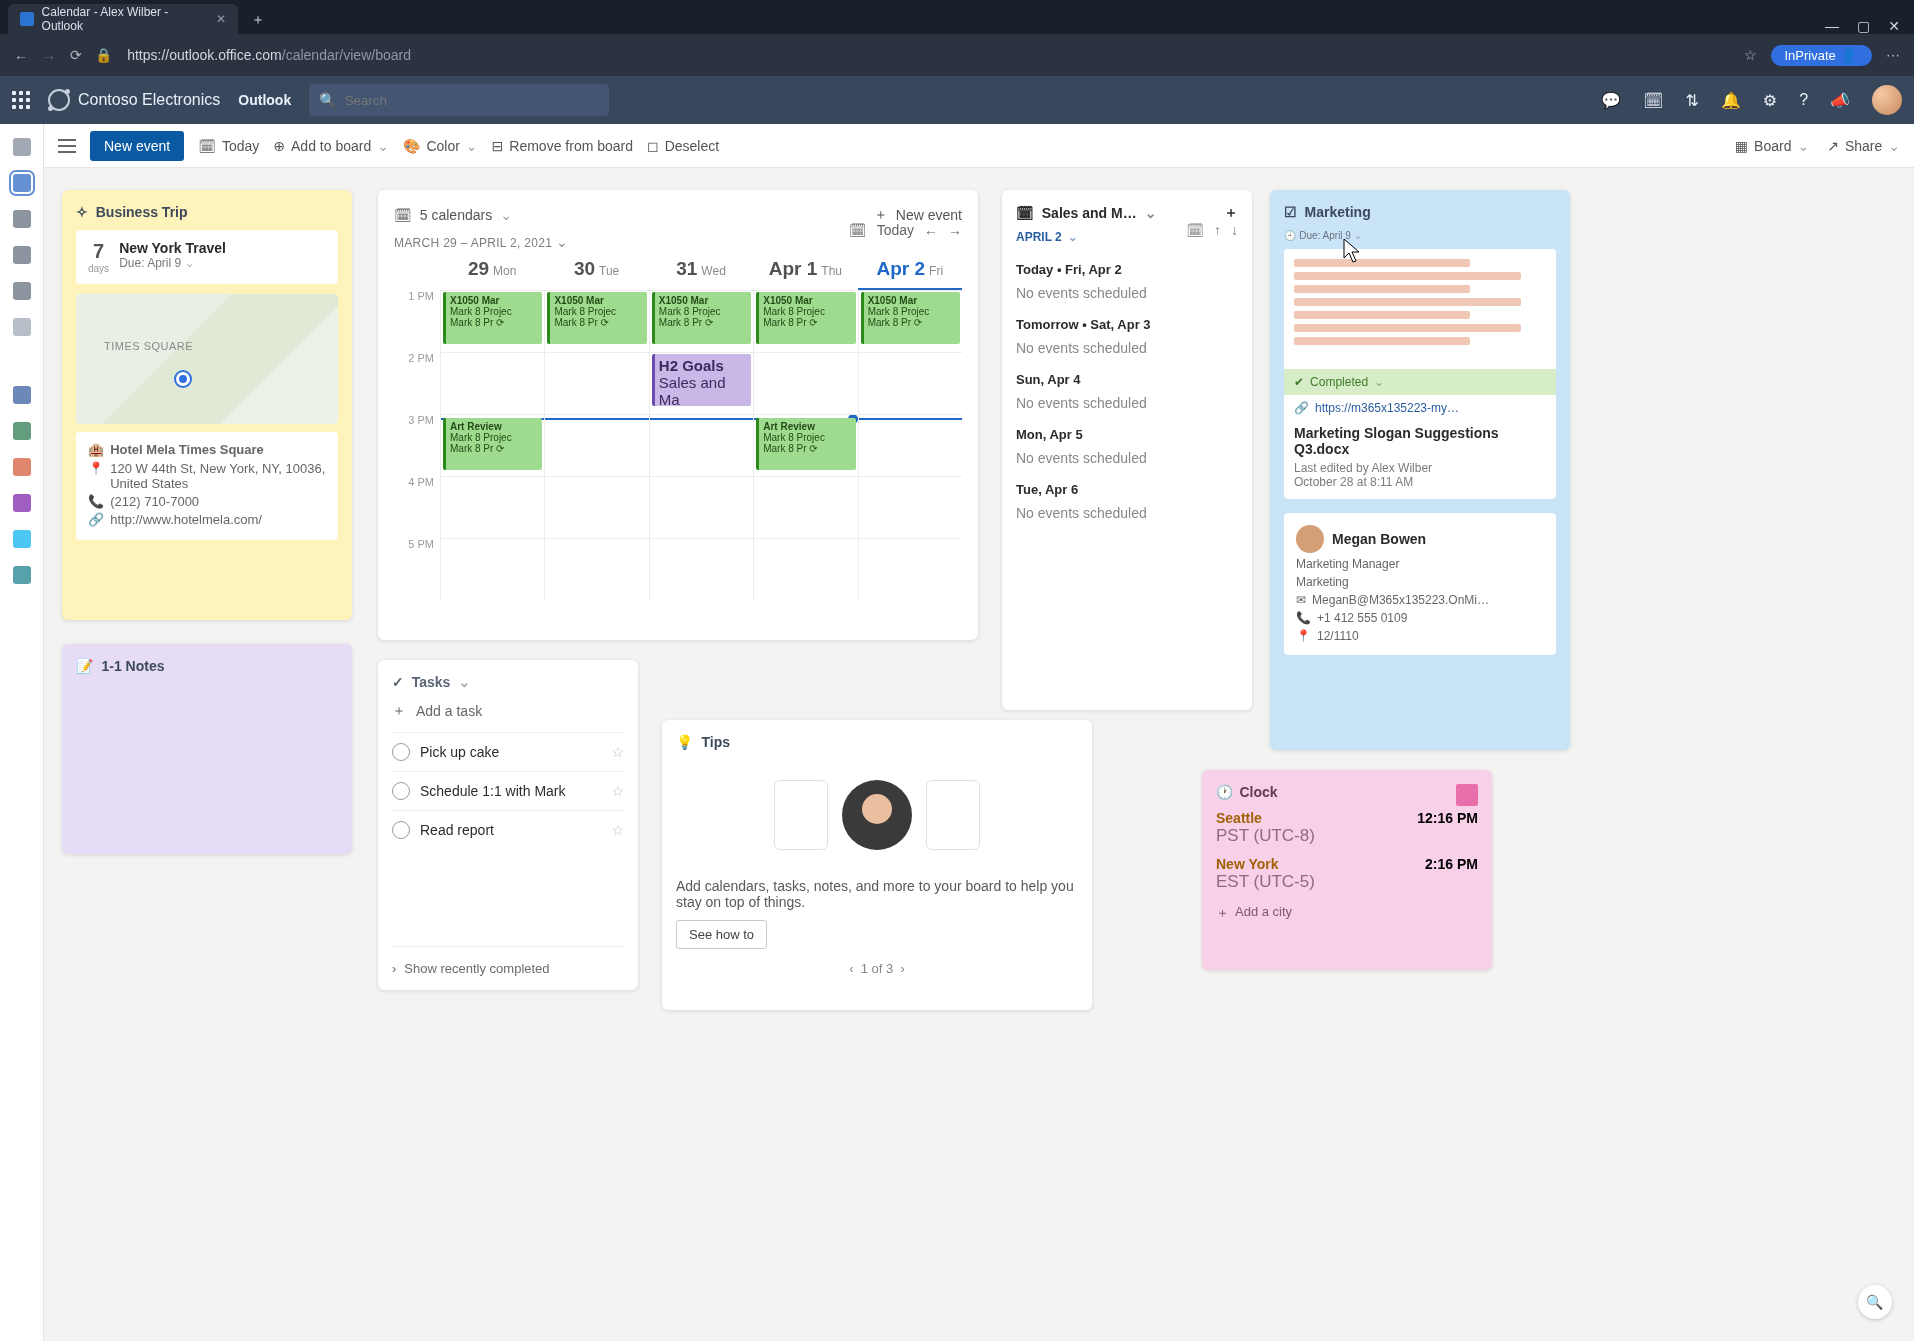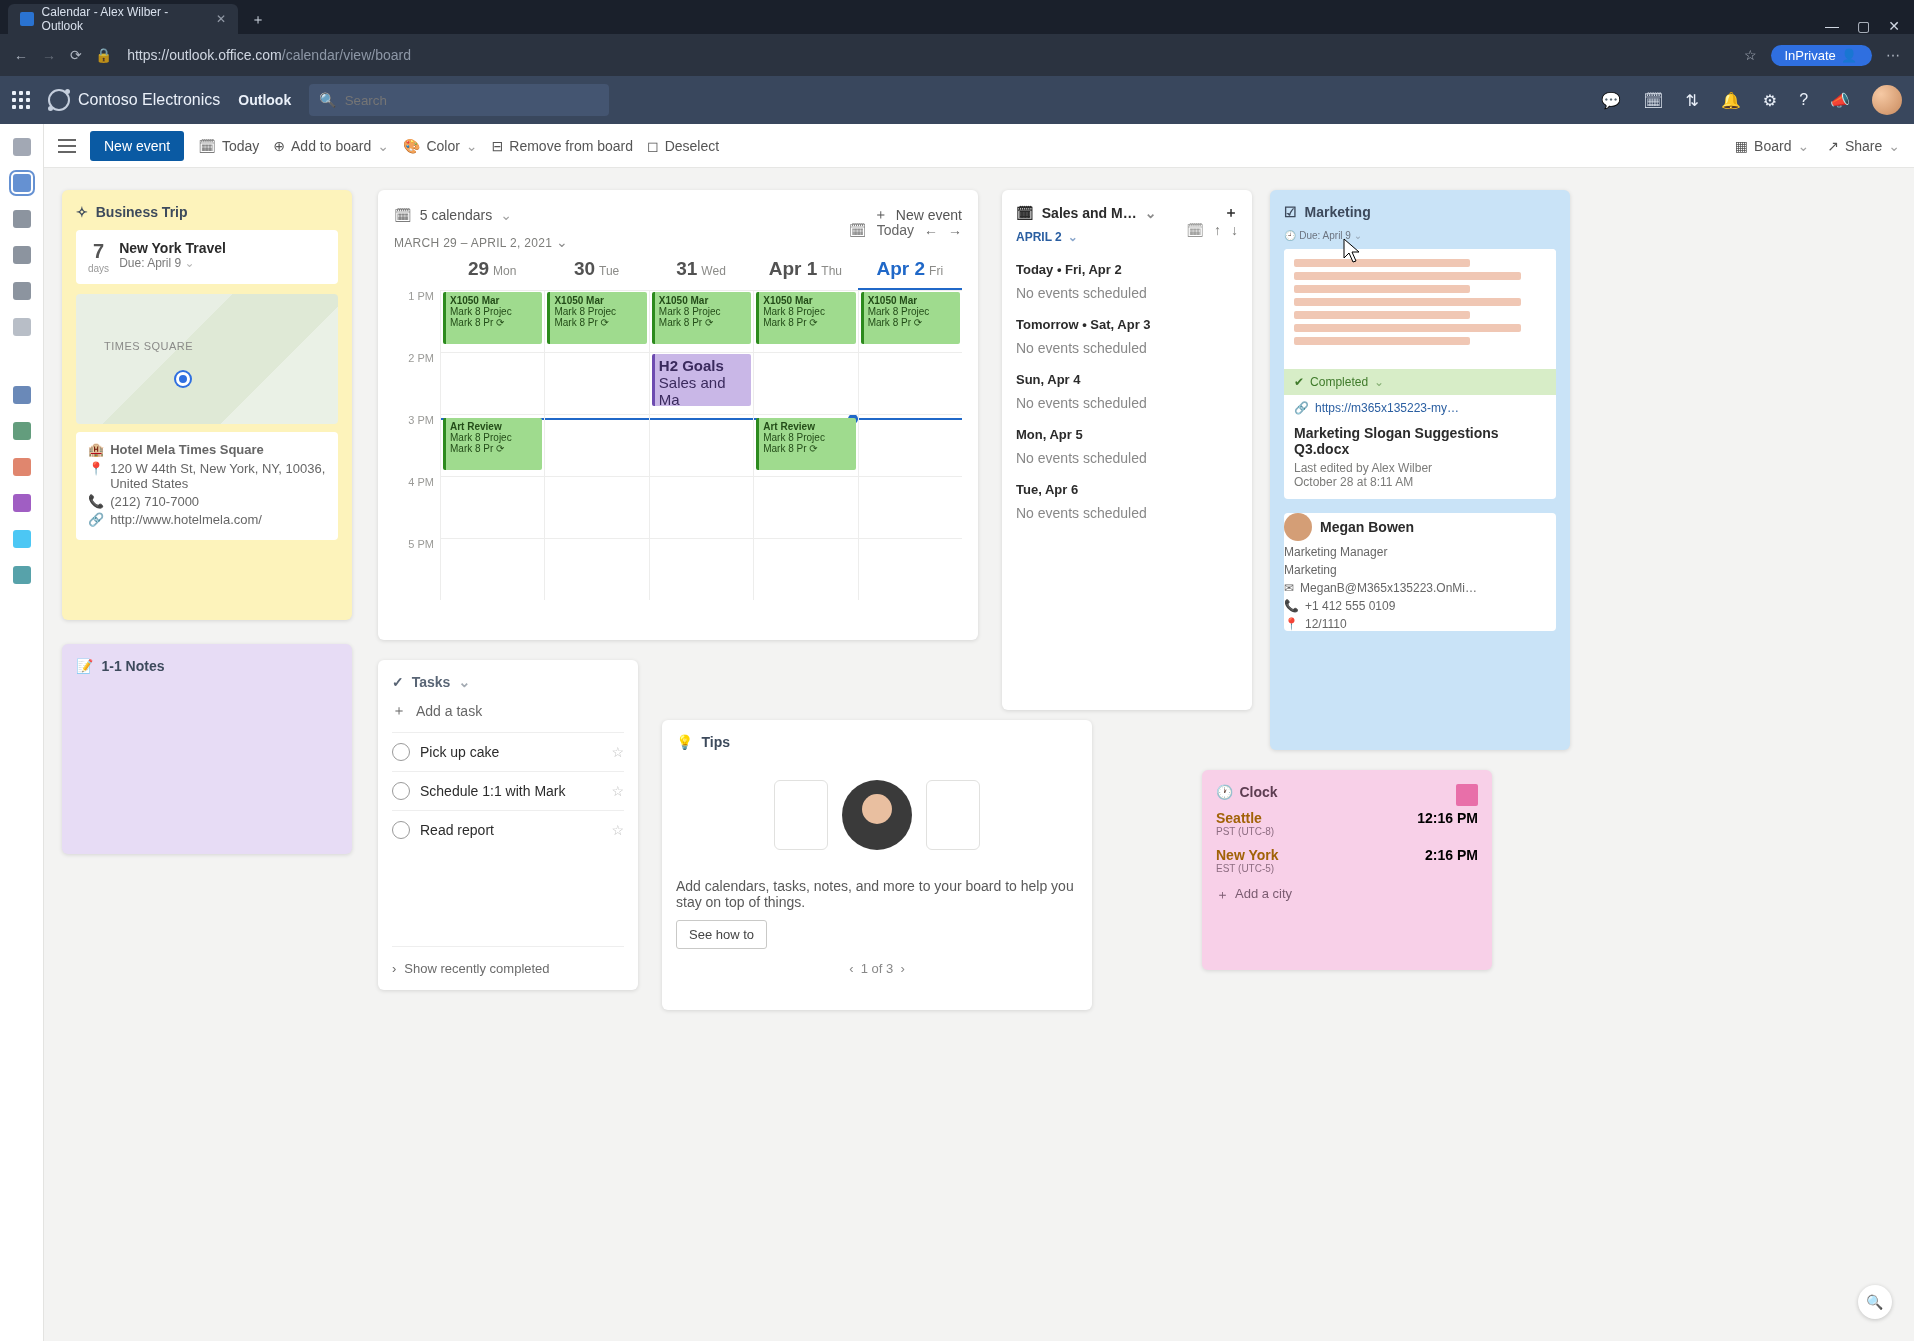--- a/index.html
+++ b/index.html
@@ -129,32 +129,32 @@
 .mkt{left:1208px;top:0;width:300px;height:560px;background:#c9e3f7}
 .mkt .due{color:#6c7480;font-size:10px;margin-bottom:8px}
 .doc{background:#fff;border-radius:4px;overflow:hidden;margin-bottom:14px}
 .docprev{height:120px;background:#fff;padding:10px}
 .docprev span{display:block;height:8px;background:#f0c7b4;border-radius:2px;margin-bottom:5px}
 .docprev span:nth-child(odd){width:70%}.docprev span:nth-child(even){width:90%}
 .docbar{background:#d7edc7;padding:6px 10px;color:#3f7a2a;font-size:12px;display:flex;gap:6px;align-items:center}
 .doclink{padding:6px 10px;font-size:12px;color:#2a5ea1;display:flex;gap:6px;align-items:center}
 .docname{padding:4px 10px;font-weight:600}
 .docmeta{padding:0 10px 10px;color:#7b7b79;font-size:12px}
-.person{background:#fff;border-radius:4px;}
+.person{background:#fff;border-radius:4px;padding:12px}
 .person .prow{display:flex;gap:8px;align-items:center;font-weight:600}
 .person .pav{width:28px;height:28px;border-radius:50%;background:#d49e76}
 .person .pline{font-size:12px;color:#666;margin-top:4px;display:flex;gap:6px}
 
 
 .clock{left:1140px;top:580px;width:290px;height:200px;background:#f8d0e8}
 .clock .swatch{width:22px;height:22px;background:#e86fa9;float:right;border-radius:2px}
 .clock .hdr{display:flex;gap:6px;align-items:center;font-weight:600;color:#5d3d51}
 .crow{display:flex;justify-content:space-between;margin-top:10px}
 .crow .city{font-weight:700;color:#a16207}
-.crow .tz{font-size:10px;color:#8d6c81}
+.crow .tz{font-size:17px;color:#8d6c81}
 .crow .time{font-weight:600;color:#000000}
 .addcity{margin-top:12px;color:#7a5b70;font-size:13px;display:flex;gap:6px}
 
 
 .zoom{position:absolute;right:22px;bottom:22px;width:34px;height:34px;border-radius:50%;background:#fff;box-shadow:0 1px 4px rgba(0,0,0,.2);display:flex;align-items:center;justify-content:center;color:#666}
 
 
 .cursor{position:absolute;left:1343px;top:238px;pointer-events:none}
 </style>
 </head>

